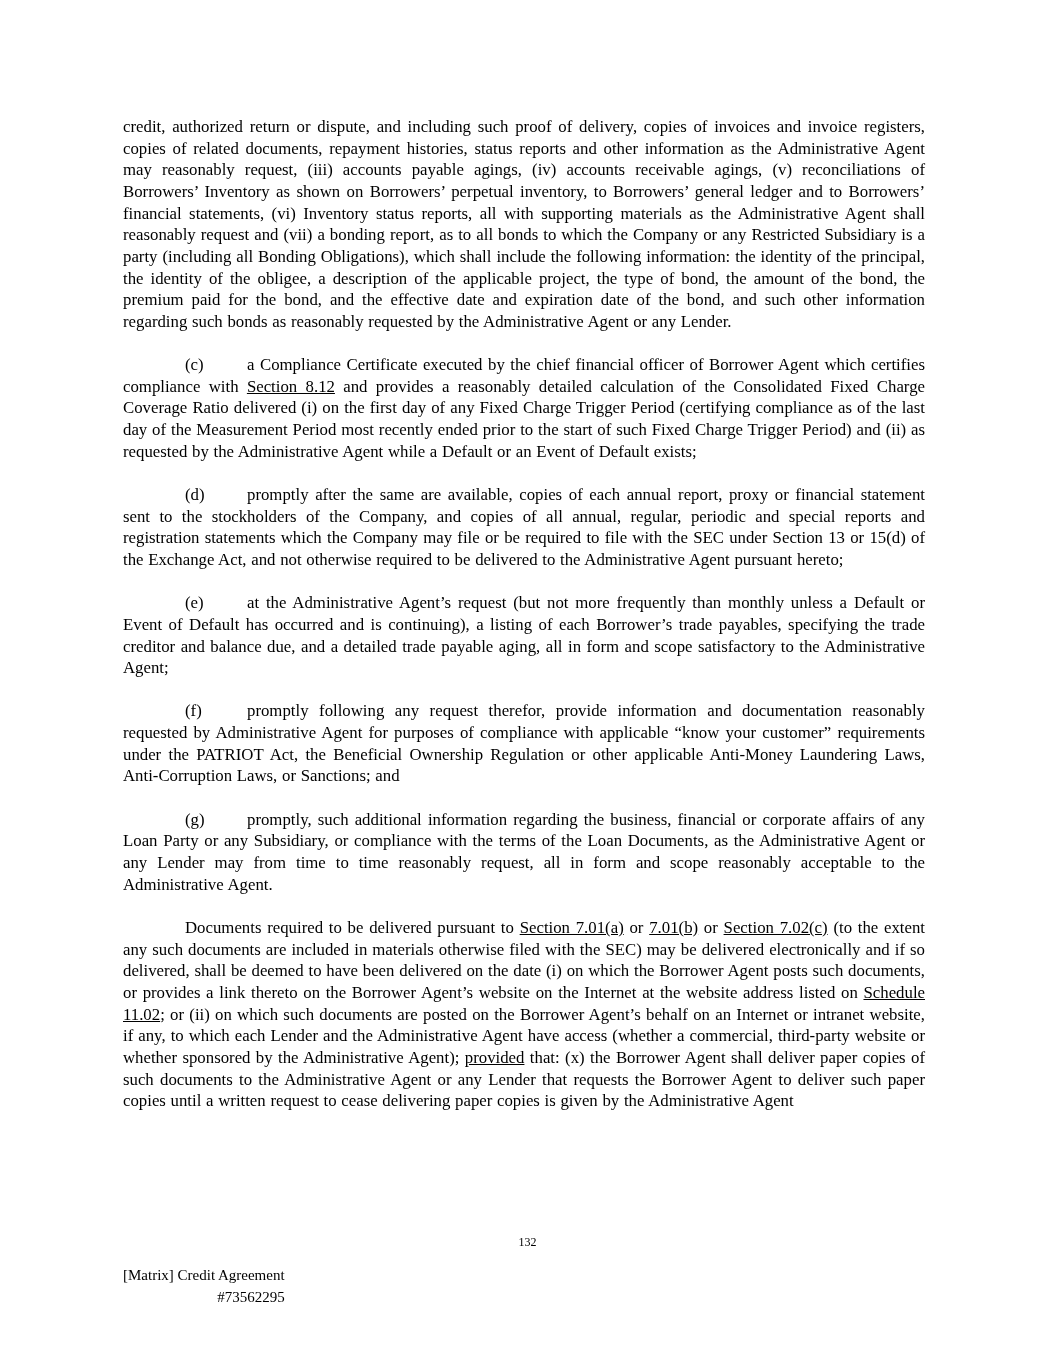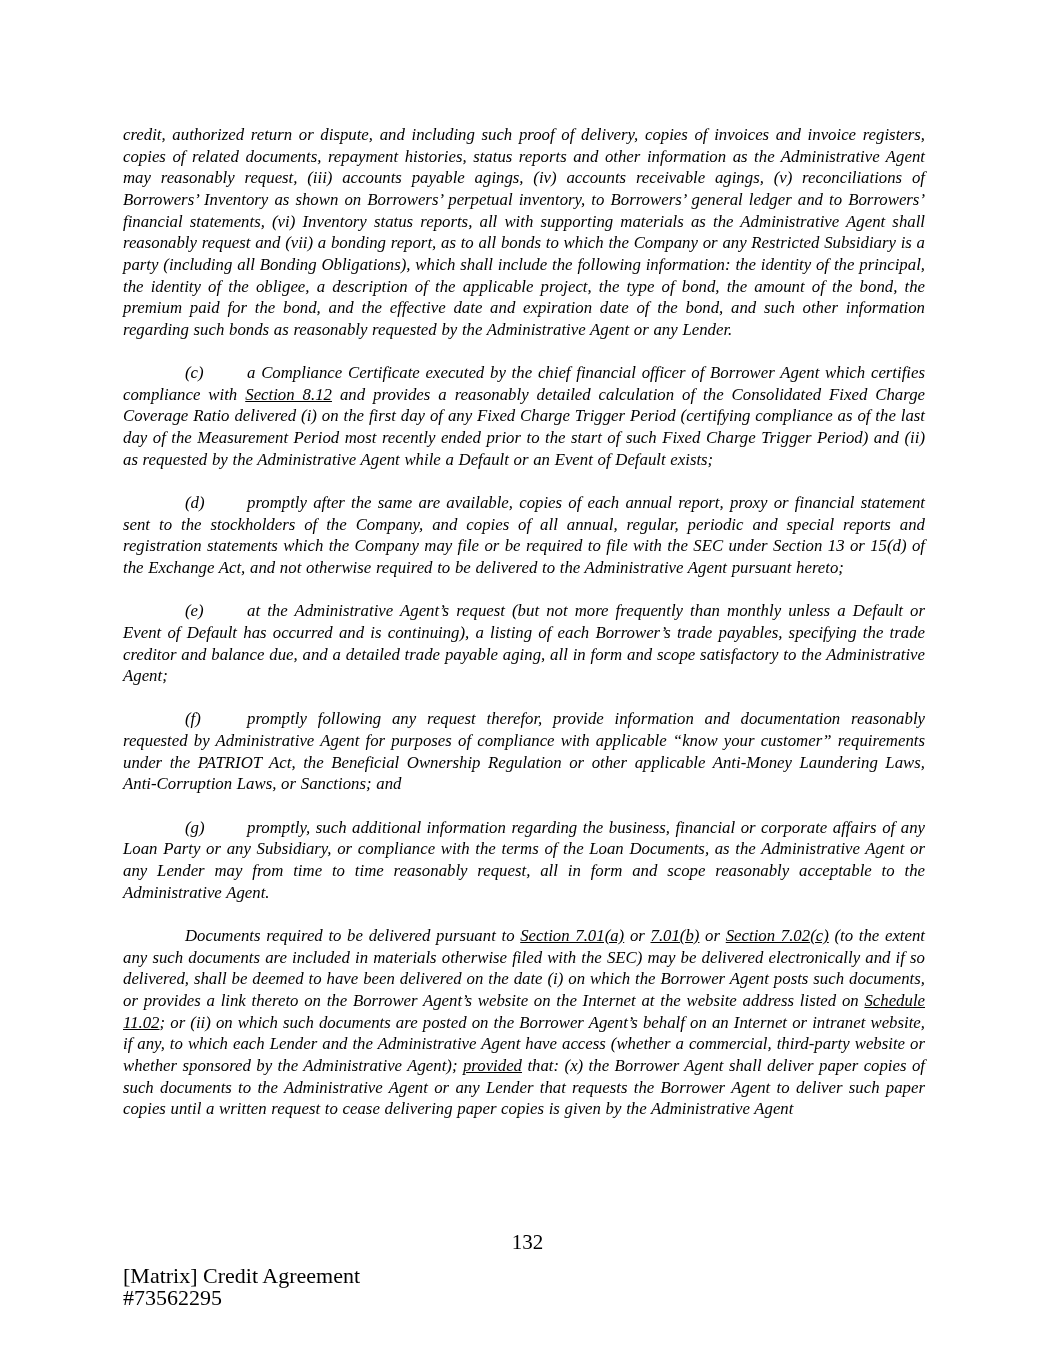--- a/index.html
+++ b/index.html
@@ -12,23 +12,22 @@
     width: 1055px;
     height: 1365px;
     background: #ffffff;
     color: #000000;
     font-family: "Liberation Serif", serif;
     overflow: hidden;
   }
   .content {
     position: absolute;
     left: 123px;
-    top: 124px;
+    top: 116px;
     width: 802px;
-    font-style: italic;
   }
   .para {
     font-size: 16.8px;
     line-height: 21.65px;
     text-align: justify;
     margin: 0 0 21.6px 0;
     word-spacing: 0.5px;
   }
   .para.tabbed {
     text-indent: 62px;
@@ -40,29 +39,30 @@
   }
   .u {
     text-decoration: underline;
   }
   .page-number {
     position: absolute;
     top: 1232px;
     left: 0;
     width: 100%;
     text-align: center;
-    font-size: 21px;
+    font-size: 12px;
     line-height: 21px;
   }
   .footer {
     position: absolute;
     left: 123px;
     top: 1265px;
-    font-size: 22px;
+    font-size: 15px;
     line-height: 21.5px;
+    text-align: right;
   }
 </style>
 </head>
 <body>
 
 <div class="doc-page">
   <div class="content">
     <p class="para"><span>credit, authorized return or dispute, and including such proof of delivery, copies of invoices and invoice registers, copies of related documents, repayment histories, status reports and other information as the Administrative Agent may reasonably request, (iii) accounts payable agings, (iv) accounts receivable agings, (v) reconciliations of Borrowers’ Inventory as shown on Borrowers’ perpetual inventory, to Borrowers’ general ledger and to Borrowers’ financial statements, (vi) Inventory status reports, all with supporting materials as the Administrative Agent shall reasonably request and (vii) a bonding report, as to all bonds to which the Company or any Restricted Subsidiary is a party (including all Bonding Obligations), which shall include the following information:  the identity of the principal, the identity of the obligee, a description of the applicable project, the type of bond, the amount of the bond, the premium paid for the bond, and the effective date and expiration date of the bond, and such other information regarding such bonds as reasonably requested by the Administrative Agent or any Lender.</span></p>
     <p class="para tabbed"><span class="plabel">(c)</span><span>a Compliance Certificate executed by the chief financial officer of Borrower Agent which certifies compliance with </span><span class="u">Section 8.12</span><span> and provides a reasonably detailed calculation of the Consolidated Fixed Charge Coverage Ratio delivered (i) on the first day of any Fixed Charge Trigger Period (certifying compliance as of the last day of the Measurement Period most recently ended prior to the start of such Fixed Charge Trigger Period) and (ii) as requested by the Administrative Agent while a Default or an Event of Default exists;</span></p>
     <p class="para tabbed"><span class="plabel">(d)</span><span>promptly after the same are available, copies of each annual report, proxy or financial statement sent to the stockholders of the Company, and copies of all annual, regular, periodic and special reports and registration statements which the Company may file or be required to file with the SEC under Section 13 or 15(d) of the Exchange Act, and not otherwise required to be delivered to the Administrative Agent pursuant hereto;</span></p>

